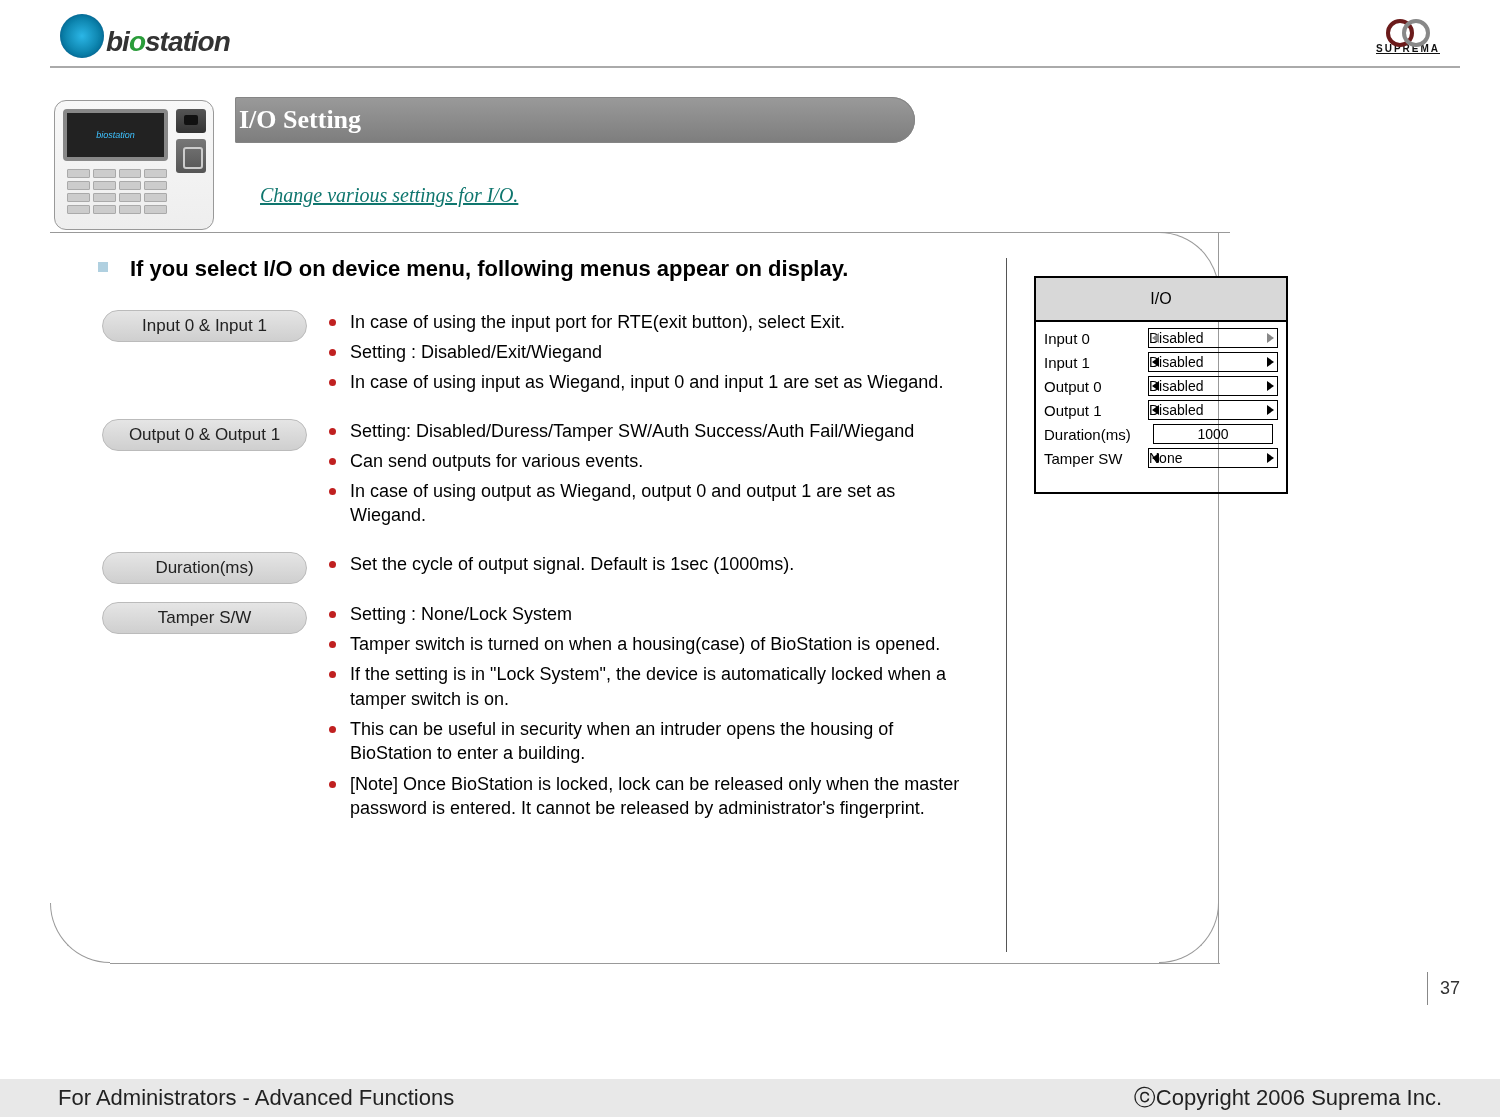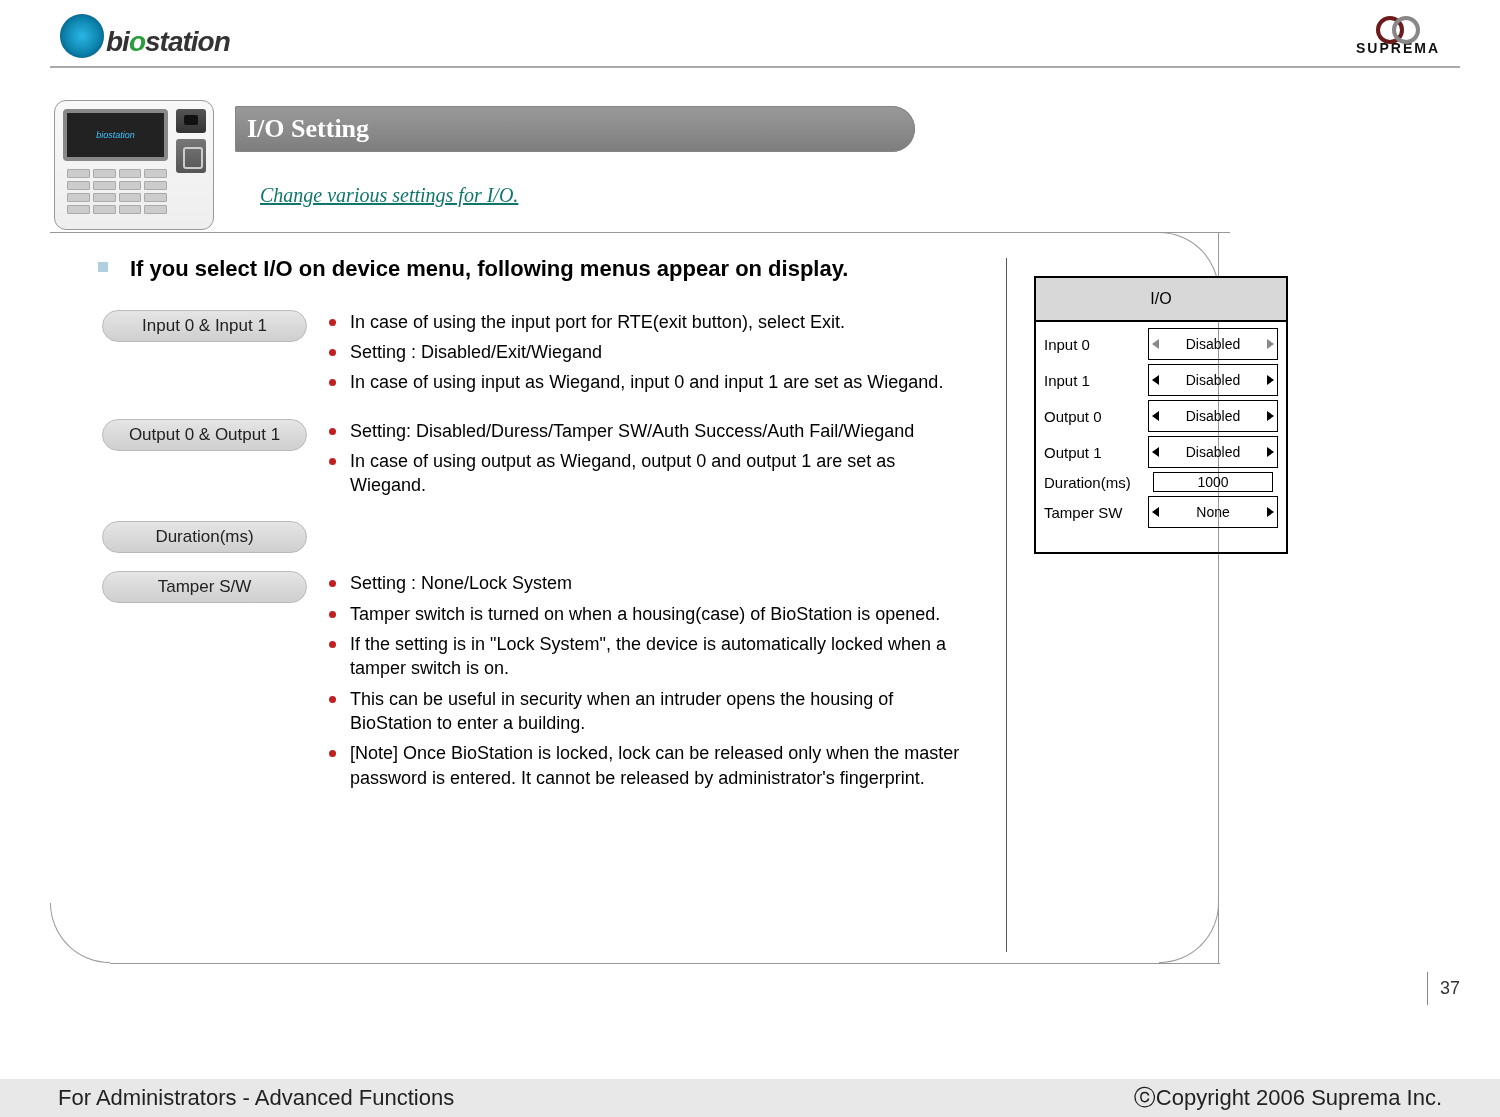--- a/index.html
+++ b/index.html
@@ -36,21 +36,21 @@
   .logo-suprema { display:flex; flex-direction:column; align-items:center; gap:2px;}
   .sup-inf {
     width: 44px; height: 22px; position: relative;
   }
   .sup-inf::before, .sup-inf::after {
     content: ""; position:absolute; width:20px; height:20px; border:4px solid #444; border-radius:50%;
     top:0;
   }
   .sup-inf::before { left:0; border-color:#6b1b1b;}
   .sup-inf::after { right:0; border-color:#888;}
-  .sup-text { font-size:14px; font-weight:bold; letter-spacing:2px; color:#111;}
+  .sup-text { font-size:10px; font-weight:bold; letter-spacing:2px; color:#111;text-decoration:underline;}
   .header-rule {
     position:absolute; left:50px; right:40px; top:66px; height:2px; background:#aaa;
   }
 
   
   .device-img {
     position:absolute; left:54px; top:100px; width:160px; height:130px;
     border:1px solid #999; border-radius:12px; background:linear-gradient(#f8f8f8,#eee);
     padding:8px; display:flex; gap:8px;
   }
@@ -63,24 +63,24 @@
   .device-cam { width:30px; height:24px; background:linear-gradient(#555,#333); border-radius:3px; position:relative;}
   .device-cam::after{content:"";position:absolute;left:8px;top:6px;width:14px;height:10px;background:#111;border-radius:2px;}
   .device-fp { width:30px; height:34px; background:linear-gradient(#777,#555); border-radius:3px; position:relative;}
   .device-fp::after{content:"";position:absolute;left:7px;top:8px;width:16px;height:18px;border:2px solid #ccc;border-radius:3px;}
   .device-keys { position:absolute; left:12px; top:68px; width:100px; display:flex; flex-direction:column; gap:3px;}
   .krow { display:flex; gap:3px;}
   .key { flex:1; height:9px; background:#ccc; border:1px solid #aaa; border-radius:1px; font-size:6px; text-align:center;}
 
   
   .title-band {
-    position:absolute; left:235px; top:106px; width:680px; height:46px;
+    position:absolute; left:235px; top:97px; width:680px; height:46px;
     background:linear-gradient(to bottom,#9a9a9a 0%,#7d7d7d 100%);
     border-radius:2px 23px 23px 2px;
-    display:flex; align-items:center; padding-left:12px;
+    display:flex; align-items:center; padding-left:4px;
     box-shadow:0 0 0 1px #858585 inset;
   }
   .title-band span { font-size:26px; font-weight:bold; color:#fff; font-family:"Times New Roman",serif; }
   .subtitle {
     position:absolute; left:260px; top:184px;
     font-family:"Times New Roman",serif; font-style:italic; font-size:20px;
     text-decoration:underline; color:#0f766e;
   }
 
   
@@ -120,22 +120,22 @@
     position:absolute; left:1034px; top:276px; width:254px;
     border:2px solid #000; font-size:15px;
   }
   .io-title {
     background:#d8d8d8; text-align:center; padding:12px 0; border-bottom:2px solid #000; font-size:16px;
   }
   .io-body { padding:6px 8px 24px 8px; display:flex; flex-direction:column; gap:4px;}
   .io-row { display:flex; align-items:center; gap:6px;}
   .io-label { width:98px; font-size:15px;}
   .selector {
-    flex:1; border:1.5px solid #000; height:32px; display:flex; align-items:center; position:relative;
-    justify-content:center; font-size:14px;
+    flex:1; border:1.5px solid #000; height:20px; display:flex; align-items:center; position:relative;
+    justify-content:flex-start; font-size:14px;
   }
   .arr-l, .arr-r {
     position:absolute; top:50%; transform:translateY(-50%); width:0; height:0;
     border-top:5px solid transparent; border-bottom:5px solid transparent;
   }
   .arr-l { left:3px; border-right:7px solid #000;}
   .arr-r { right:3px; border-left:7px solid #000;}
   .arr-l.hollow { border-right-color:#888;}
   .arr-r.hollow { border-left-color:#888;}
   .num-box {
@@ -251,28 +251,40 @@
   <div class="section-row">
     <div class="pill">Output 0 &amp; Output 1</div>
     <div class="bullets">
         <ul>
       <li>
             <span class="red-dot"></span>
             <span>Setting: Disabled/Duress/Tamper SW/Auth Success/Auth Fail/Wiegand</span>
           </li>
       <li>
             <span class="red-dot"></span>
+            <span>Can send outputs for various events.</span>
+          </li>
+      <li>
+            <span class="red-dot"></span>
             <span>In case of using output as Wiegand, output 0 and output 1 are set as Wiegand.</span>
           </li>
     </ul>
       </div>
   </div>
 
   <div class="section-row">
     <div class="pill">Duration(ms)</div>
+    <div class="bullets">
+        <ul>
+      <li>
+            <span class="red-dot"></span>
+            <span>Set the cycle of output signal. Default is 1sec (1000ms).</span>
+          </li>
+    </ul>
+      </div>
   </div>
 
   <div class="section-row">
     <div class="pill">Tamper S/W</div>
     <div class="bullets">
         <ul>
       <li>
             <span class="red-dot"></span>
             <span>Setting : None/Lock System</span>
           </li>

